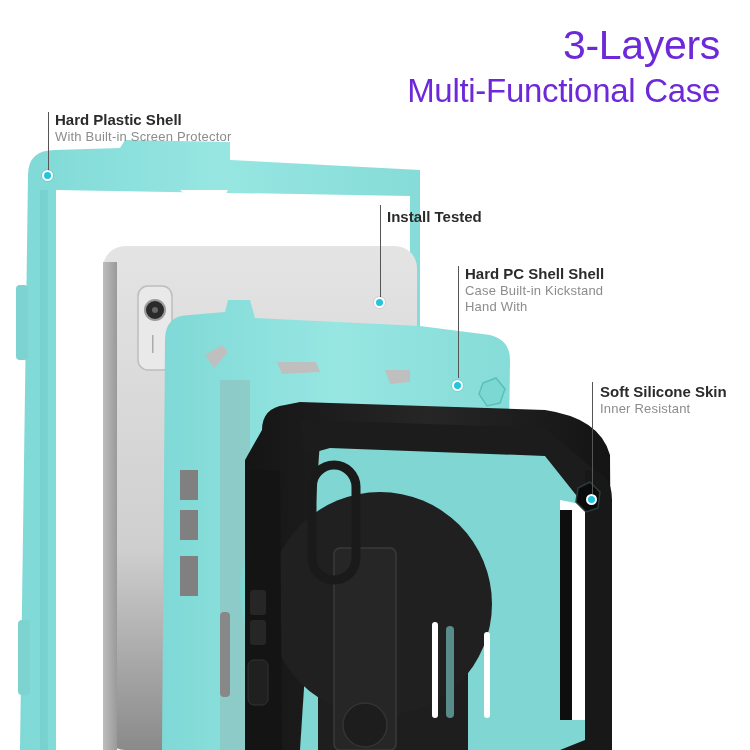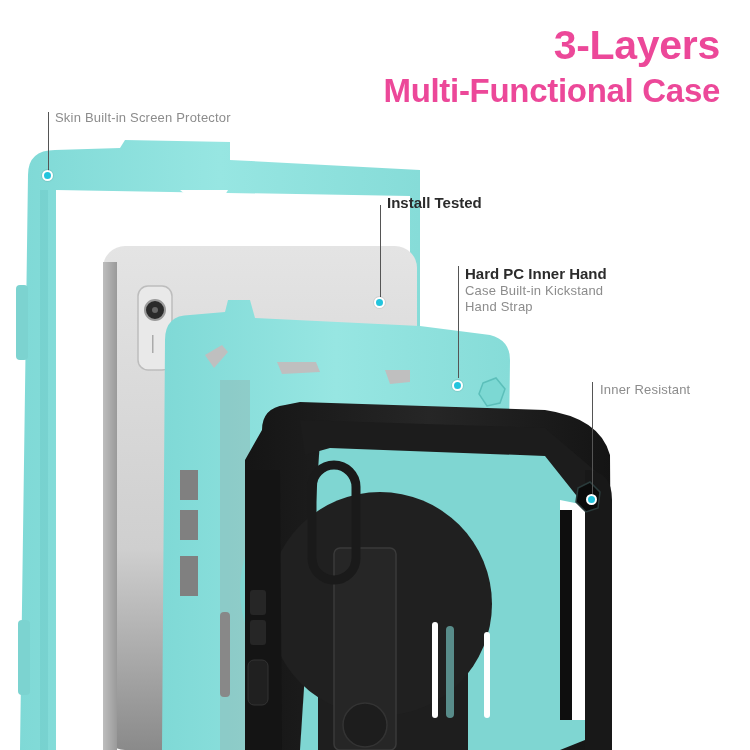--- a/index.html
+++ b/index.html
@@ -4,21 +4,21 @@
   <style>
     * { margin: 0; padding: 0; box-sizing: border-box; }
     html, body { width: 750px; height: 750px; background: #ffffff; overflow: hidden; }
     body { position: relative; font-family: "Liberation Sans", "DejaVu Sans", sans-serif; }
 
     .stage { position: absolute; left: 0; top: 0; width: 750px; height: 750px; }
     .stage svg { position: absolute; left: 0; top: 0; }
 
     .headline {
       position: absolute; right: 30px; top: 22px; text-align: right;
-      color: #ec4899; font-weight: 700; letter-spacing: -0.3px;
+      color: #6d28d9; font-weight: 400; letter-spacing: -0.3px;
     }
     .headline .line1 { font-size: 41px; line-height: 46px; }
     .headline .line2 { font-size: 33px; line-height: 46px; }
 
     .callout { position: absolute; }
     .callout .title { font-weight: 700; font-size: 15px; color: #2b2b2b; line-height: 19px; white-space: nowrap; }
     .callout .sub { font-size: 13px; color: #8c8c8c; line-height: 16px; white-space: nowrap; letter-spacing: 0.2px; }
 
     .leader { position: absolute; width: 1px; background: #555; }
     .dot {
@@ -128,35 +128,37 @@
   </svg>
 
   <div class="headline">
     <div class="line1">3-Layers</div>
     <div class="line2">Multi-Functional Case</div>
   </div>
 
   <div class="leader" style="left:48px; top:112px; height:64px;"></div>
   <div class="dot" style="left:42px; top:170px;"></div>
   <div class="callout" style="left:55px; top:110px;">
-    <div class="sub">Skin Built-in Screen Protector</div>
+    <div class="title">Hard Plastic Shell</div>
+    <div class="sub">With Built-in Screen Protector</div>
   </div>
 
   <div class="leader" style="left:380px; top:205px; height:92px;"></div>
   <div class="dot" style="left:374px; top:297px;"></div>
-  <div class="callout" style="left:387px; top:193px;text-align:right;">
+  <div class="callout" style="left:387px; top:207px;text-align:right;">
     <div class="title">Install Tested</div>
   </div>
 
   <div class="leader" style="left:458px; top:266px; height:112px;"></div>
   <div class="dot" style="left:452px; top:380px;"></div>
   <div class="callout" style="left:465px; top:264px;">
-    <div class="title">Hard PC Inner Hand</div>
+    <div class="title">Hard PC Shell Shell</div>
     <div class="sub">Case Built-in Kickstand</div>
-    <div class="sub">Hand Strap</div>
+    <div class="sub">Hand With</div>
   </div>
 
   <div class="leader" style="left:592px; top:382px; height:112px;"></div>
   <div class="dot" style="left:586px; top:494px;"></div>
   <div class="callout" style="left:600px; top:382px;">
+    <div class="title">Soft Silicone Skin</div>
     <div class="sub">Inner Resistant</div>
   </div>
 </div>
 
 </body></html>

